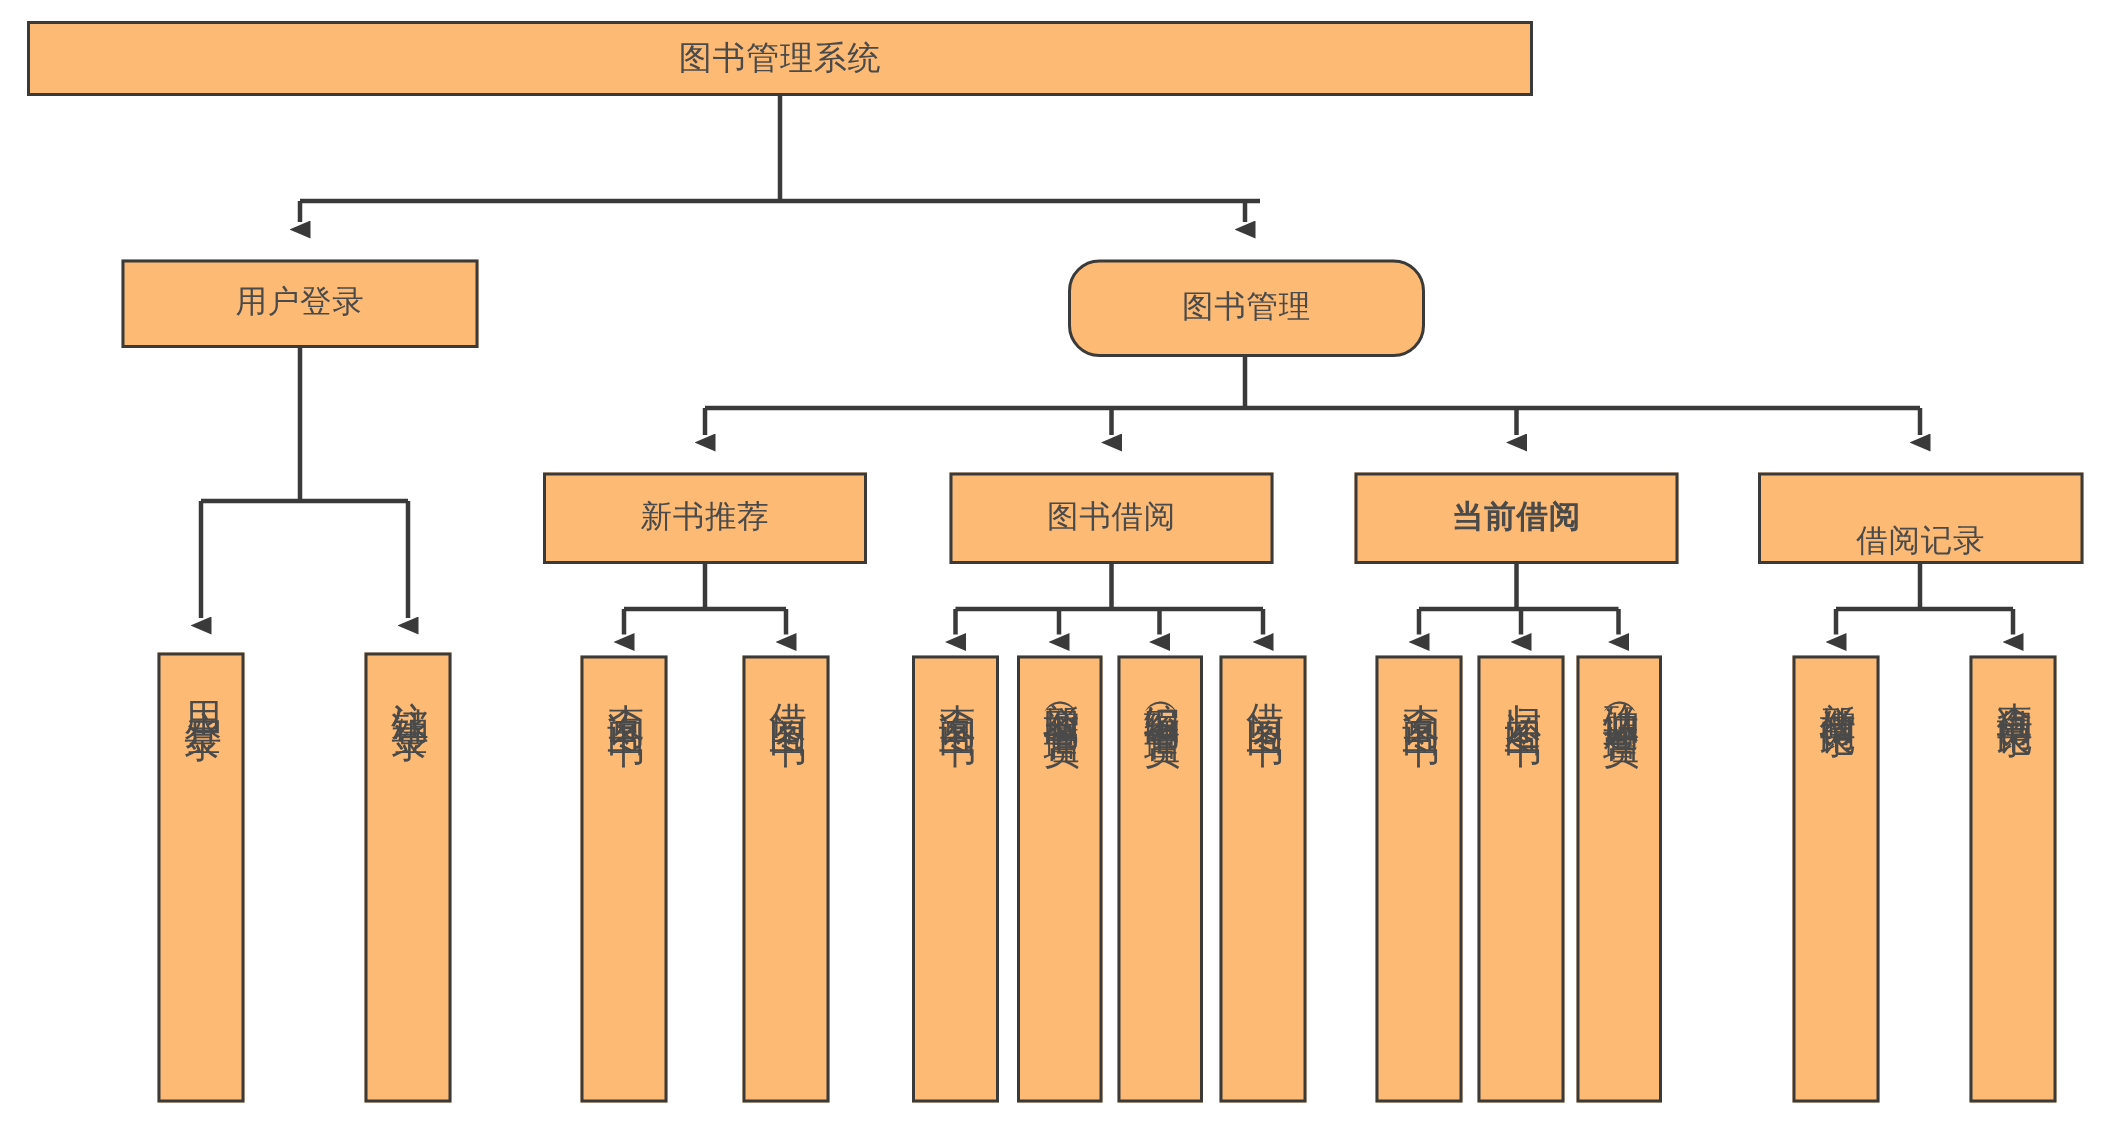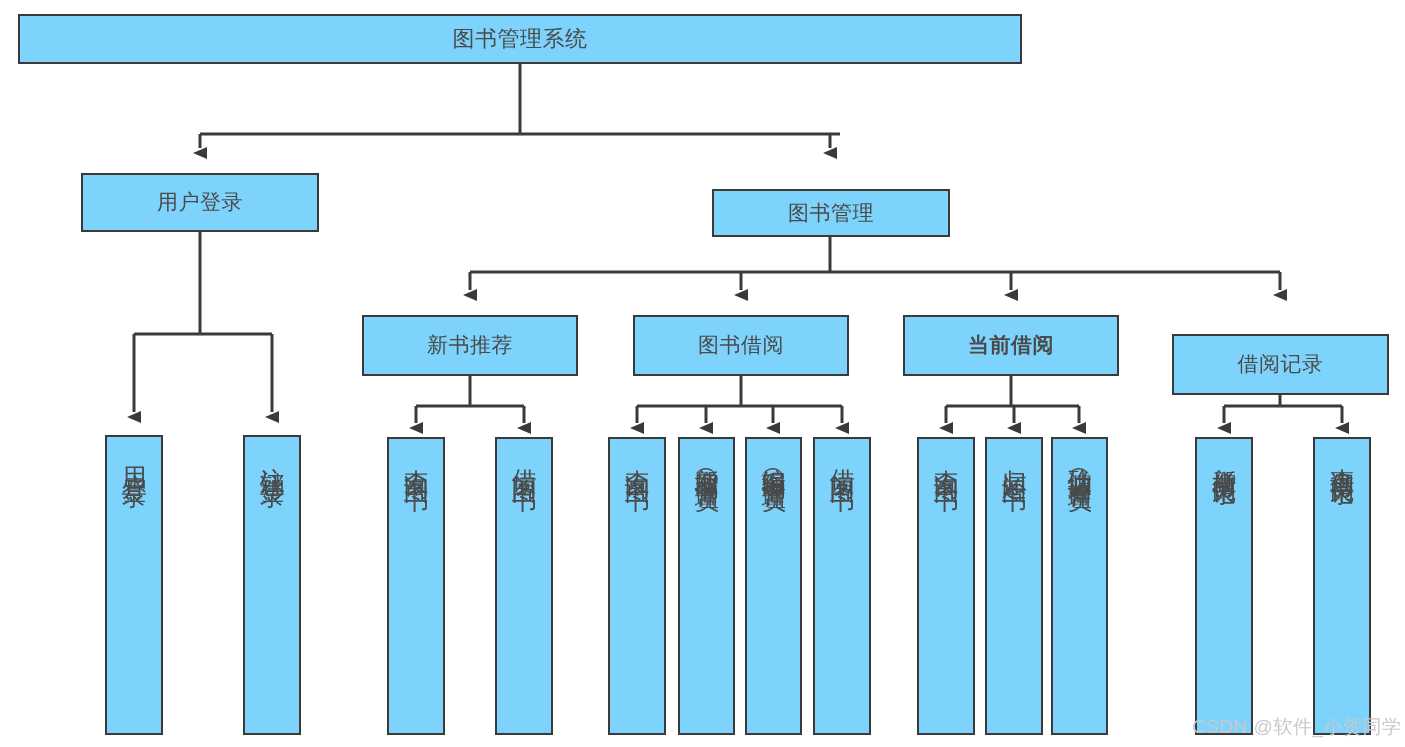--- a/index.html
+++ b/index.html
@@ -9,21 +9,21 @@
     font-family:"Liberation Sans","DejaVu Sans",sans-serif;
     overflow:hidden;
     position:relative;
   }
   #stage{position:absolute;left:0;top:0;width:1405px;height:747px;}
   svg#wires{position:absolute;left:0;top:0;width:1405px;height:747px;}
 
   .node{
     position:absolute;
     box-sizing:border-box;
-    background:#7dd3fc;
+    background:#fdba74;
     border:2px solid #3a3a3a;
     display:flex;
     align-items:center;
     justify-content:center;
     color:#4a4a4a;
   }
   .node .lbl{
     display:block;
     text-align:center;
     line-height:1.18;
@@ -115,34 +115,34 @@
     </g>
   </svg>
 
   <div class="node h-node root" style="left:18px;top:14px;width:1004px;height:50px;">
     <span class="lbl">图书管理系统</span>
   </div>
 
   <div class="node h-node" style="left:81px;top:173px;width:238px;height:59px;">
     <span class="lbl">用户登录</span>
   </div>
-  <div class="node h-node" style="left:712px;top:189px;width:238px;height:48px;">
+  <div class="node h-node" style="left:712px;top:173px;width:238px;height:65px;border-radius:21px;">
     <span class="lbl">图书管理</span>
   </div>
 
   <div class="node h-node" style="left:633px;top:315px;width:216px;height:61px;">
     <span class="lbl">图书借阅</span>
   </div>
   <div class="node h-node" style="left:362px;top:315px;width:216px;height:61px;">
     <span class="lbl">新书推荐</span>
   </div>
   <div class="node h-node" style="left:903px;top:315px;width:216px;height:61px;font-weight:bold;">
     <span class="lbl">当前借阅</span>
   </div>
-  <div class="node h-node" style="left:1172px;top:334px;width:217px;height:61px;">
+  <div class="node h-node" style="left:1172px;top:315px;width:217px;height:61px;align-items:flex-end;">
     <span class="lbl">借阅记录</span>
   </div>
 
   <div class="node v-node" style="left:105px;top:435px;width:58px;height:300px;">
     <span class="lbl">用户登录</span>
   </div>
   <div class="node v-node" style="left:243px;top:435px;width:58px;height:300px;">
     <span class="lbl">注销登录</span>
   </div>
 
@@ -176,14 +176,13 @@
     <span class="lbl">确认归还（管理员）</span>
   </div>
 
   <div class="node v-node tight" style="left:1195px;top:437px;width:58px;height:298px;">
     <span class="lbl">新增借阅记录</span>
   </div>
   <div class="node v-node tight" style="left:1313px;top:437px;width:58px;height:298px;">
     <span class="lbl">查询借阅记录</span>
   </div>
 
-  <div class="watermark">CSDN @软件_小贺同学</div>
 </div>
 
 </body></html>

